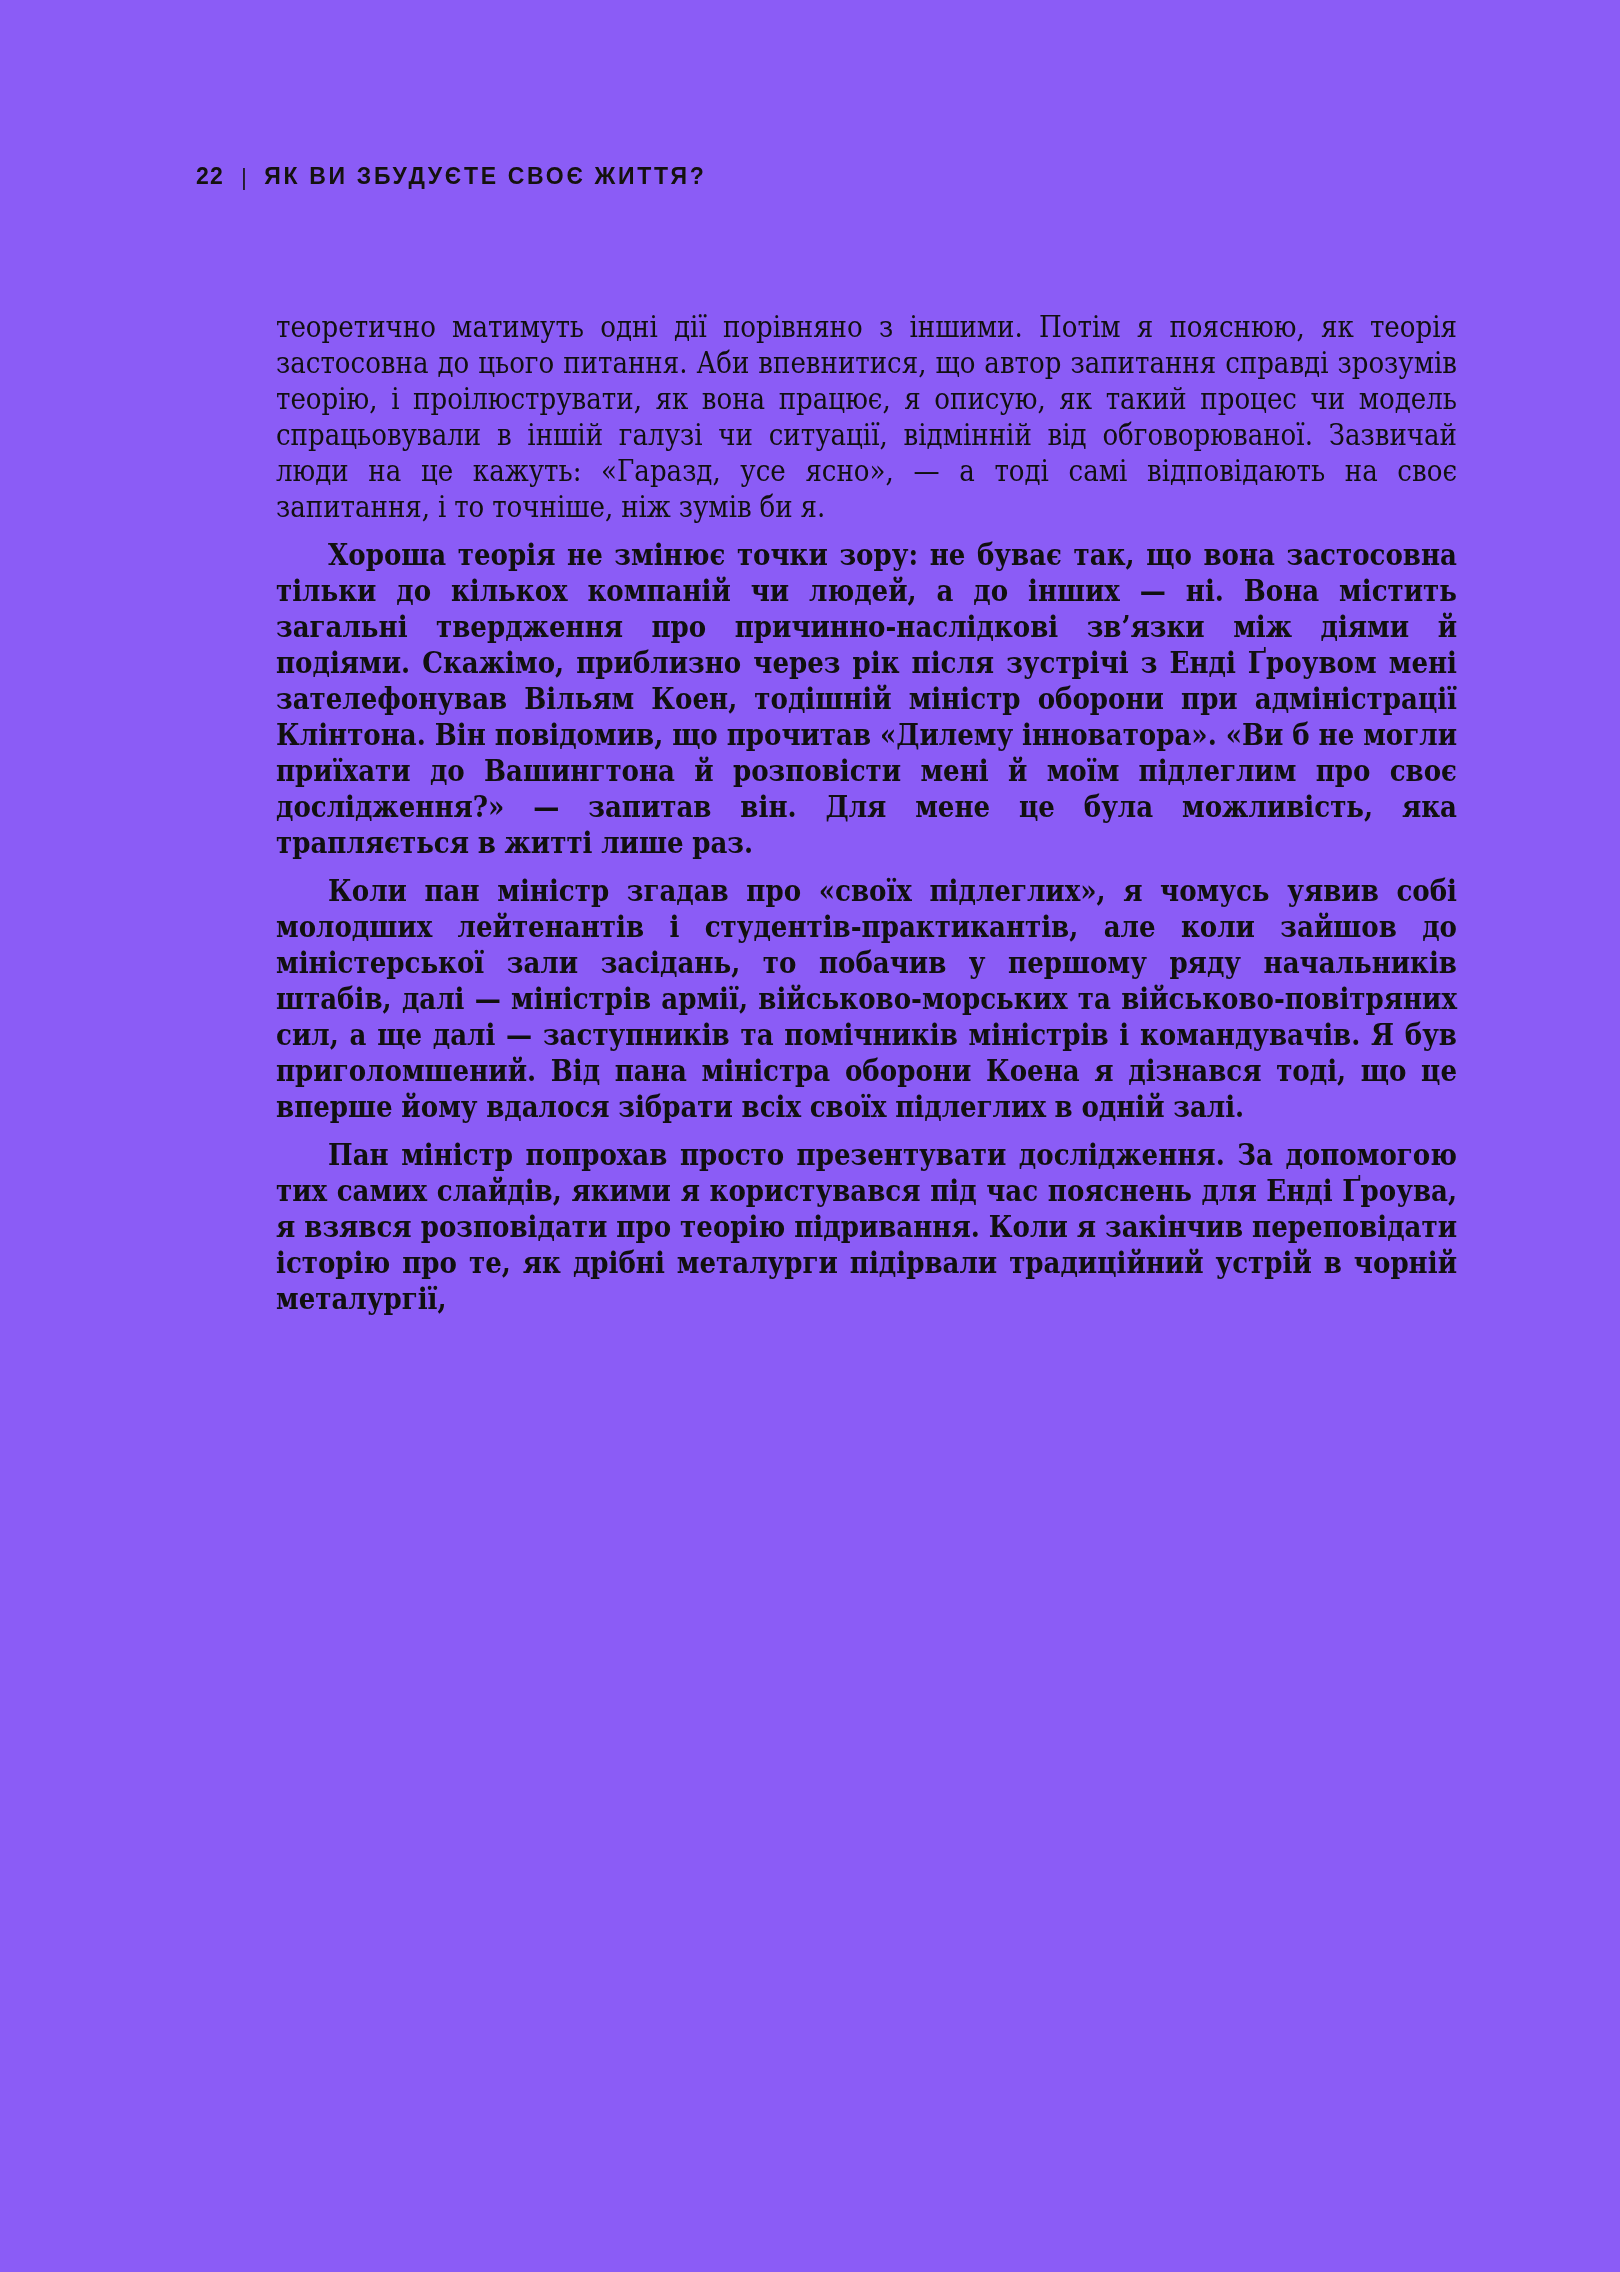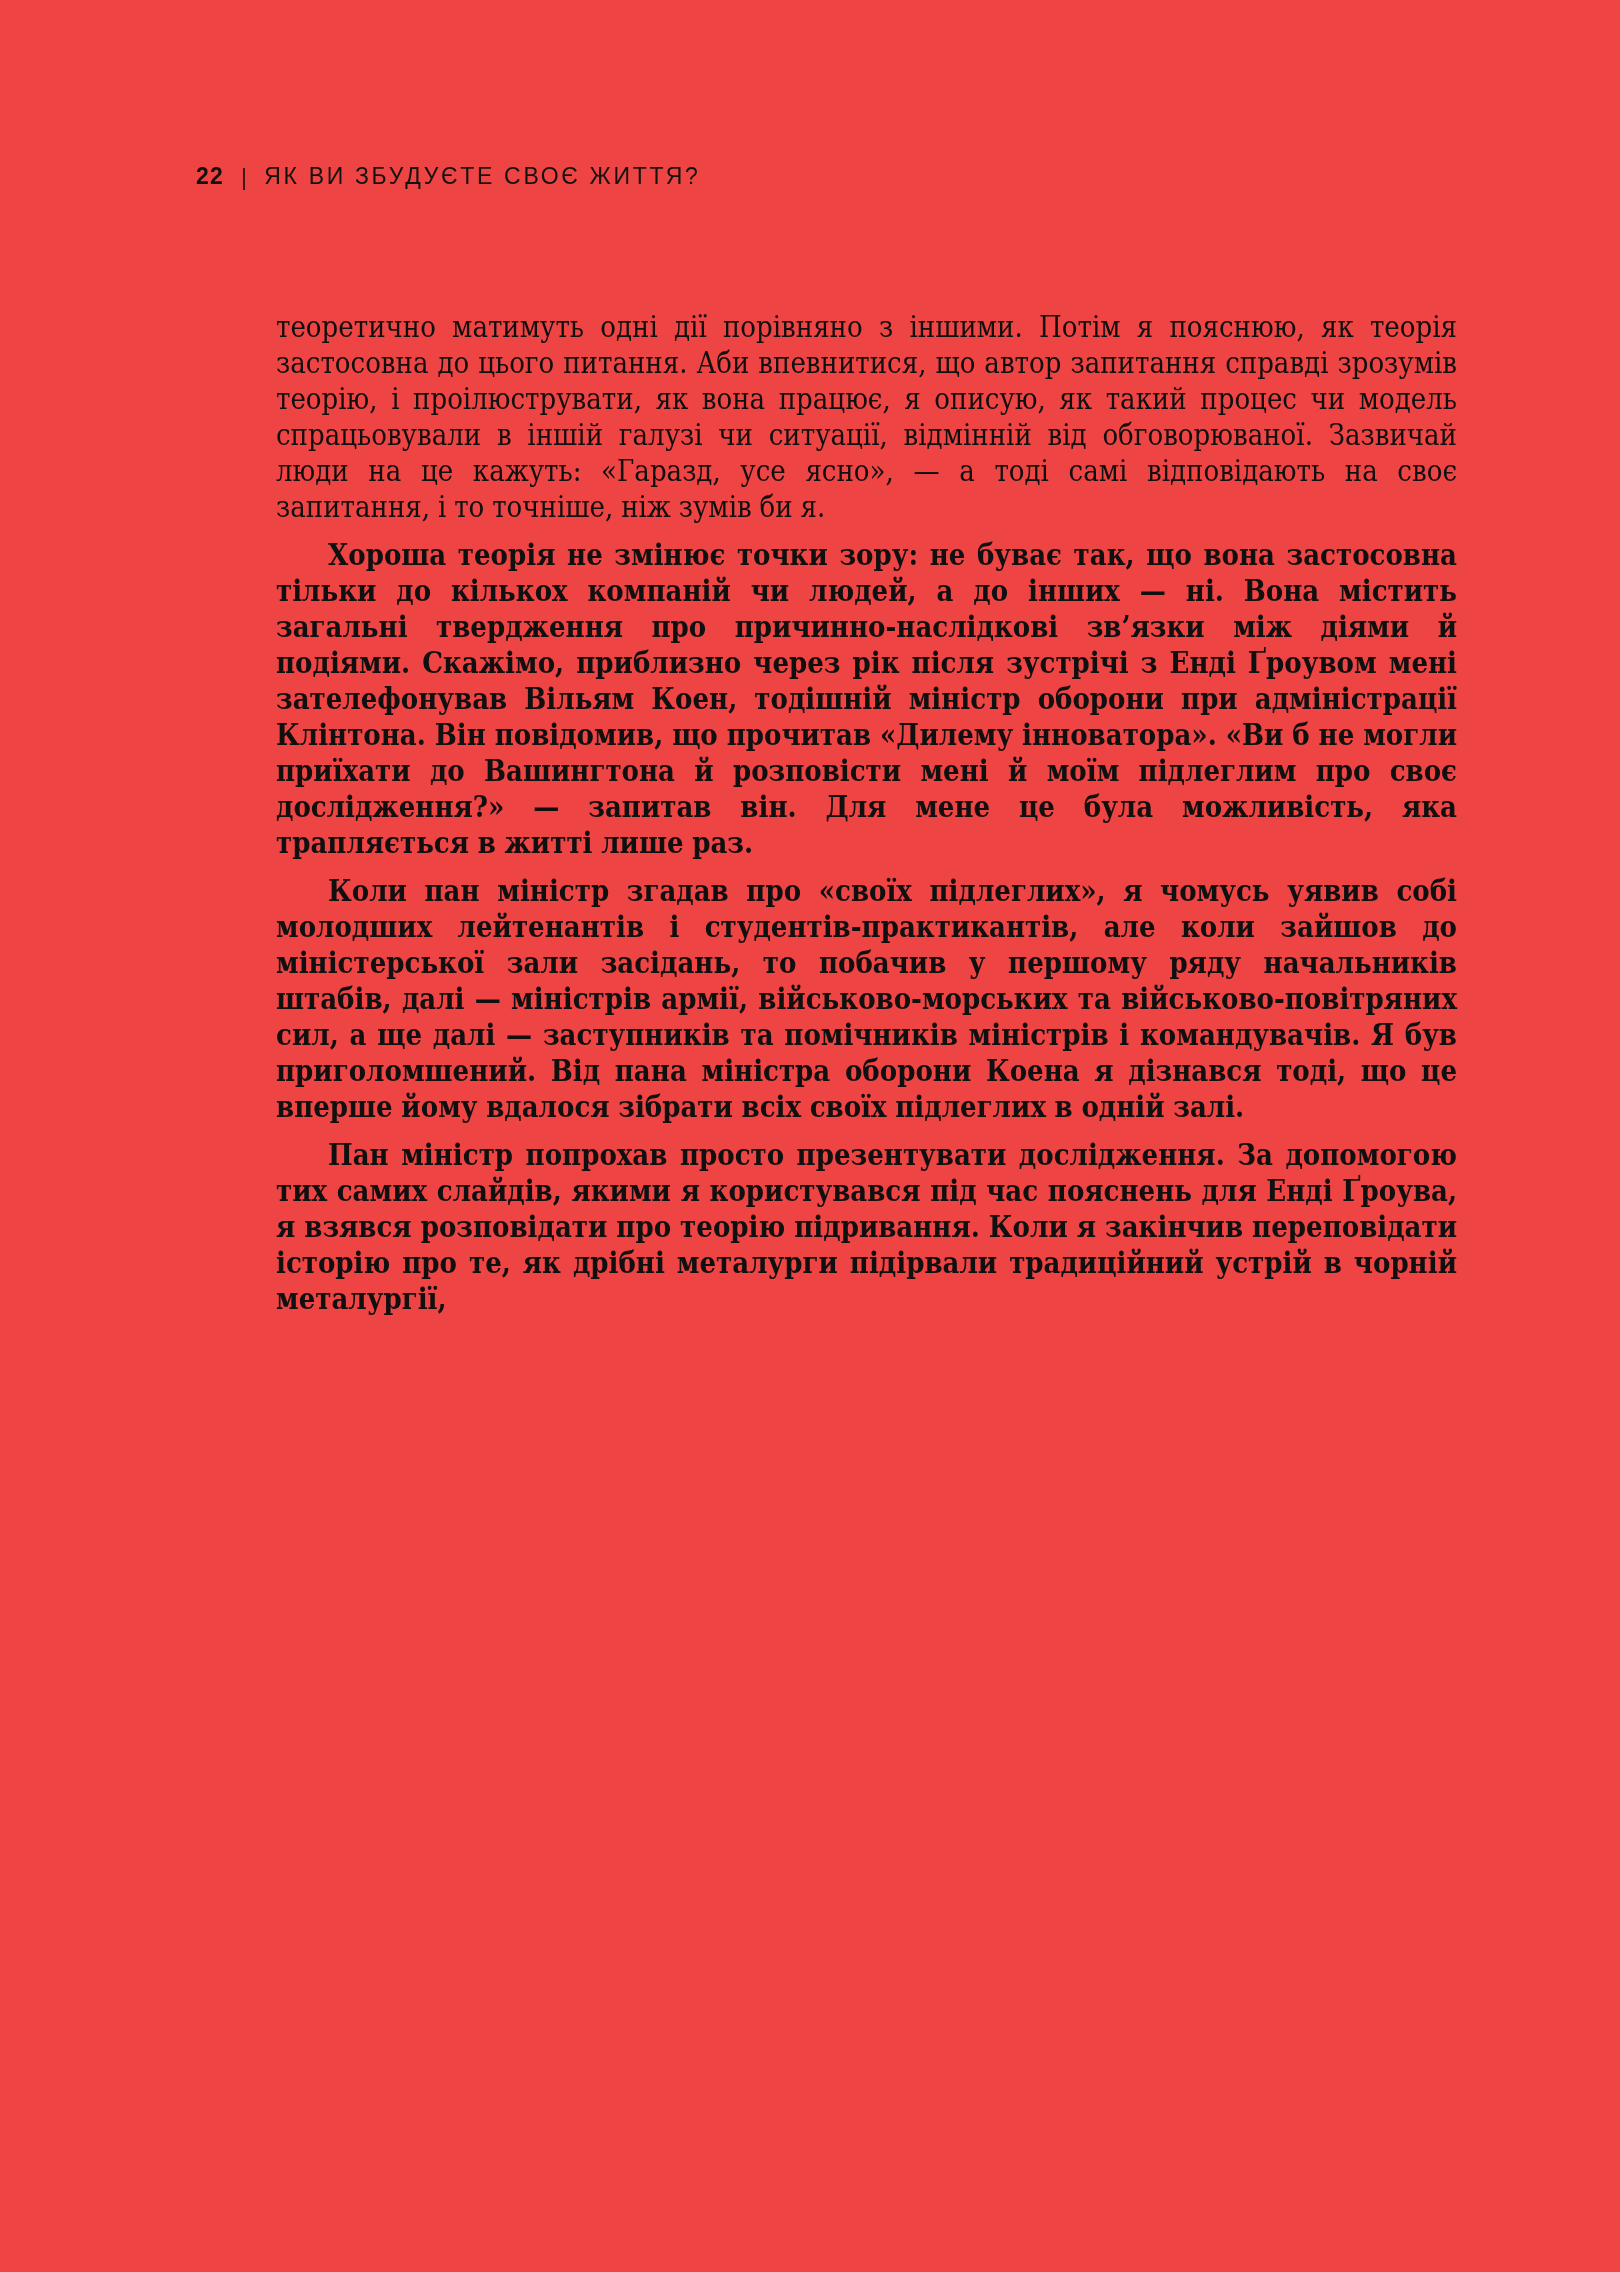--- a/index.html
+++ b/index.html
@@ -6,21 +6,21 @@
   html, body {
     margin: 0;
     padding: 0;
     background: #ffffff;
   }
 
   .page {
     position: relative;
     width: 1620px;
     height: 2273px;
-    background: #ef4444;
+    background: #8b5cf6;
     overflow: hidden;
     box-sizing: border-box;
   }
 
   
   .running-head {
     position: absolute;
     left: 196px;
     top: 165px;
     display: flex;
@@ -44,21 +44,21 @@
     display: inline-block;
     margin: 0 15px 0 17px;
     font-size: 21px;
     font-weight: 400;
     transform: scaleY(1.15);
   }
 
   .running-head .chapter-title {
     font-size: 23px;
     letter-spacing: 2.7px;
-    font-weight: 400;
+    font-weight: 700;
     text-transform: uppercase;
   }
 
   
   .textblock {
     position: absolute;
     left: 264px;
     top: 297px;
     width: 1205px;
     color: #111010;

